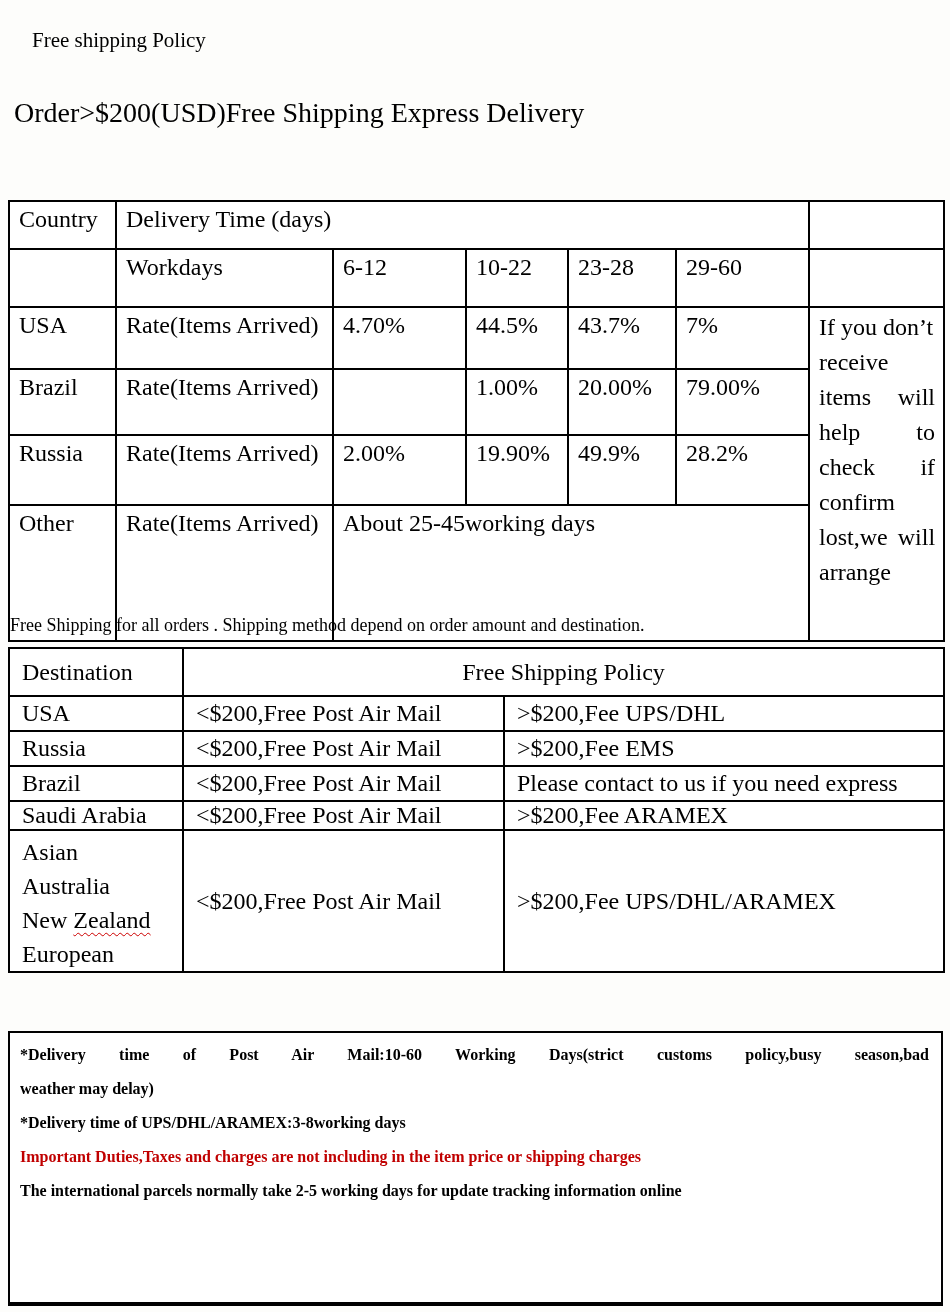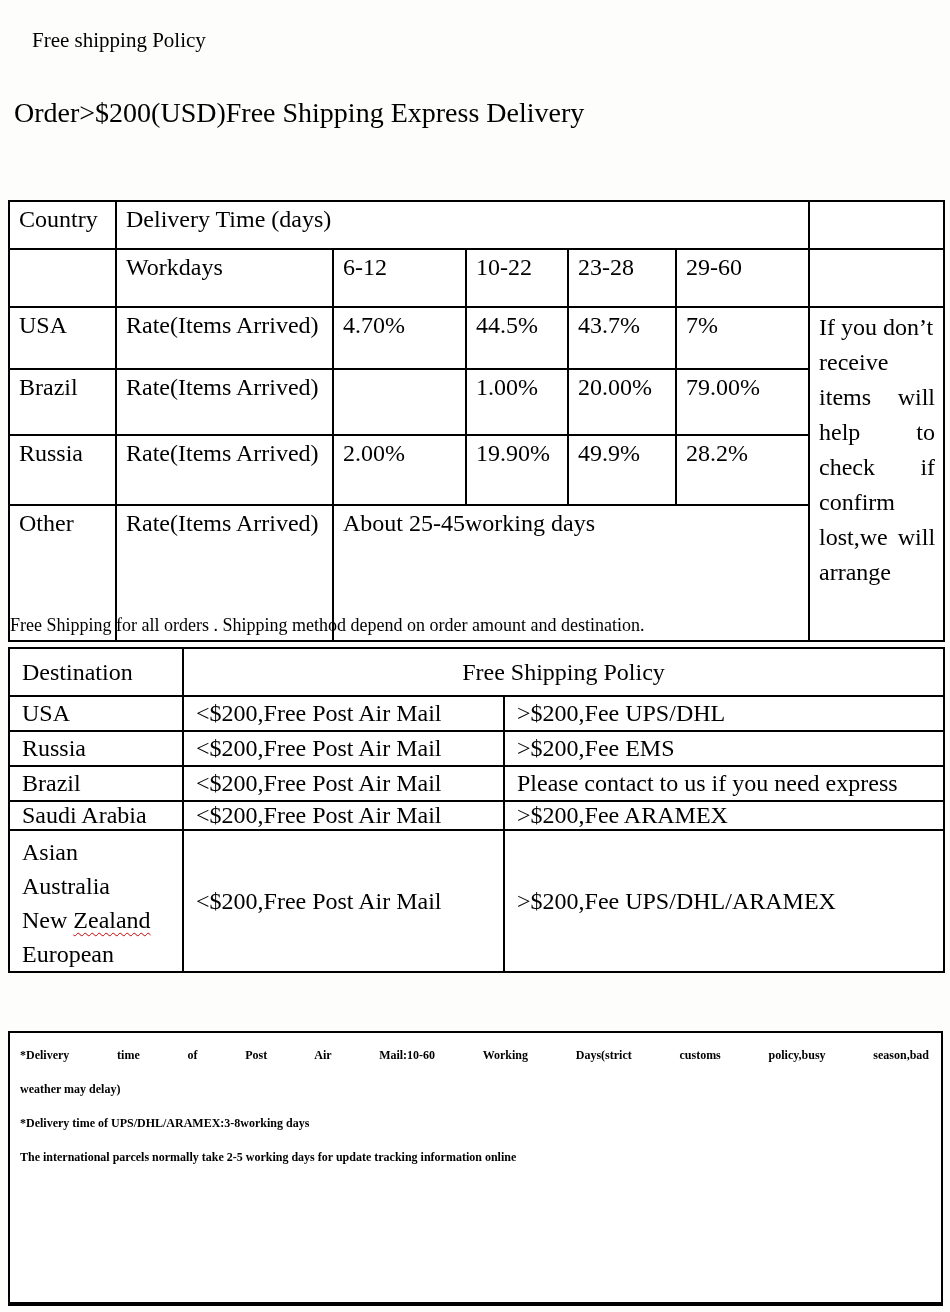--- a/index.html
+++ b/index.html
@@ -28,21 +28,21 @@
   #t2 td{vertical-align:middle;padding:0 6px 0 12px;}
   #t2 td.center{text-align:center;padding:0;}
   #t2 td.multi{vertical-align:top;padding-top:4px;}
   .dest-line{line-height:34px;}
 
   
   #notes{
     position:absolute;left:8px;top:1031px;width:935px;height:275px;
     box-sizing:border-box;border:2px solid #000;border-bottom:4px solid #000;
     padding:5px 12px 0 10px;background:#fff;
-    font-size:12px;font-weight:bold;line-height:34px;
+    font-size:16px;font-weight:bold;line-height:34px;
   }
   .jline{text-align:justify;text-align-last:justify;}
   .red{color:#c00000;}
   .sq{
     text-decoration-line:underline;
     text-decoration-style:wavy;
     text-decoration-color:#cc0000;
     text-decoration-thickness:1px;
     text-underline-offset:4px;
   }
@@ -165,16 +165,17 @@
       <td>&lt;$200,Free Post Air Mail</td>
       <td>&gt;$200,Fee UPS/DHL/ARAMEX</td>
     </tr>
   </tbody>
     </table>
 
   <div id="notes">
     <div class="jline">*Delivery time of Post Air Mail:10-60 Working Days(strict customs policy,busy season,bad</div>
     <div>weather may delay)</div>
     <div>*Delivery time of UPS/DHL/ARAMEX:3-8working days</div>
+    <div class="red">Important Duties,Taxes and charges are not including in the item price or shipping charges</div>
     <div>The international parcels normally take 2-5 working days for update tracking information online</div>
   </div>
 
 </div>
 
 </body></html>

